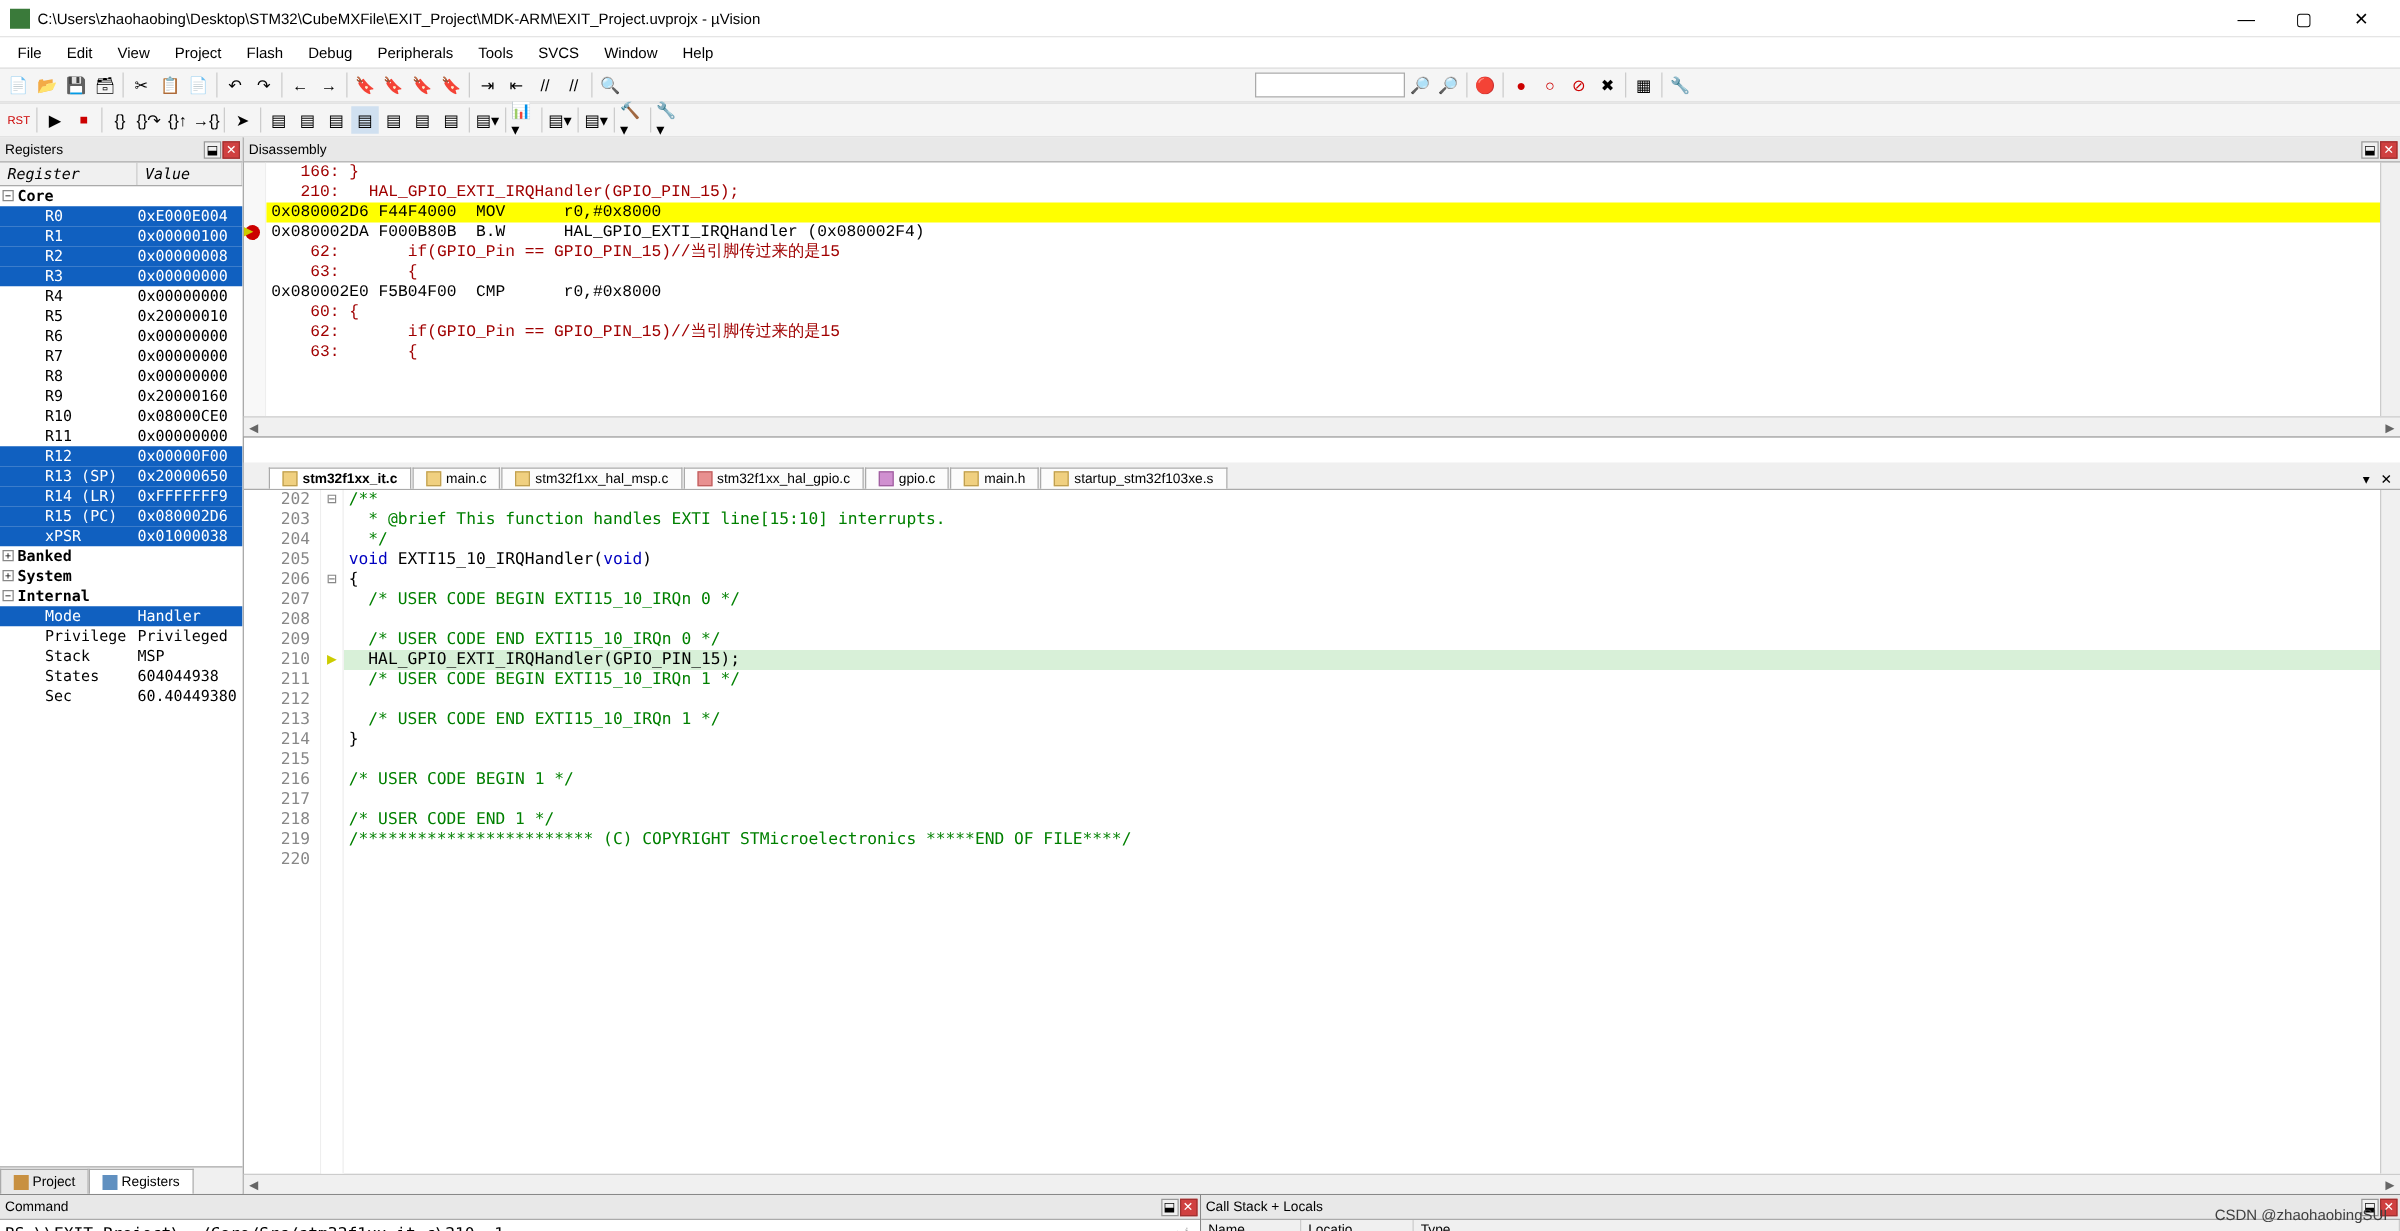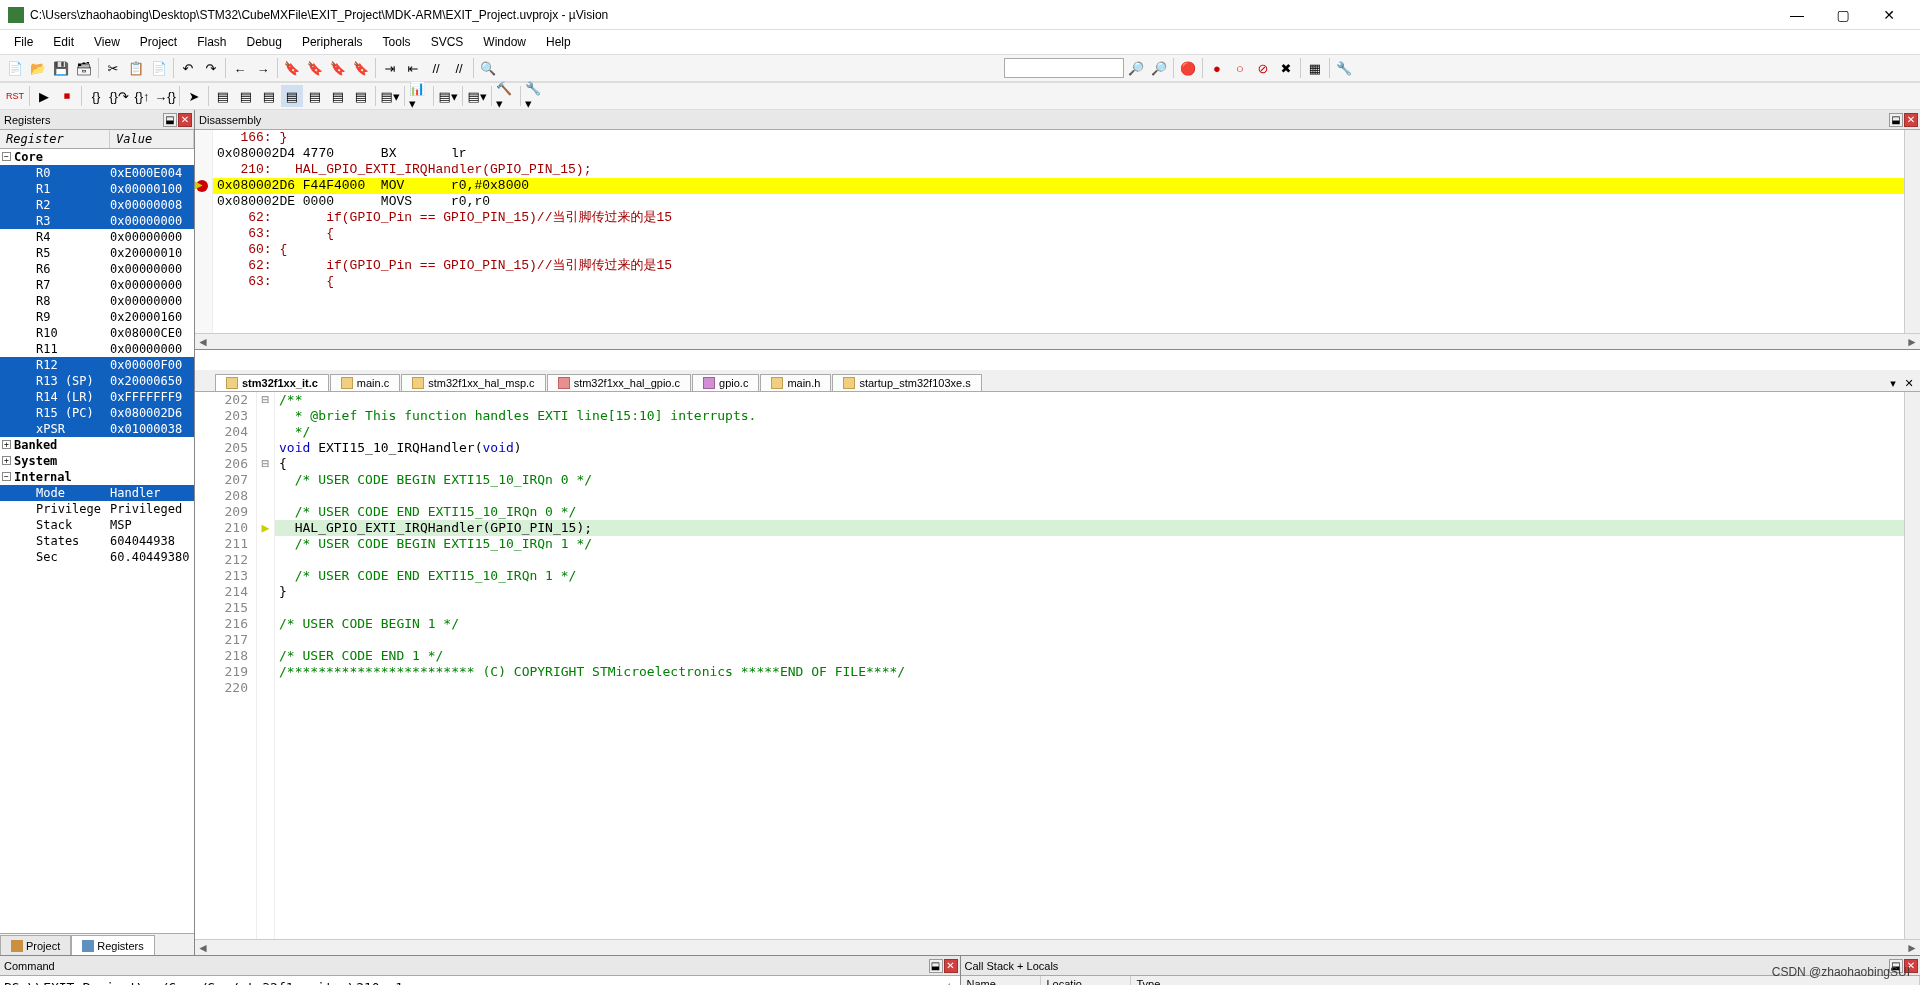--- a/index.html
+++ b/index.html
@@ -340,26 +340,26 @@
             <div style="height: 16px; position: relative;"></div>
             <div style="height: 16px; position: relative;"></div>
             <div style="height: 16px; position: relative;"></div>
             <div style="height: 16px; position: relative;"></div>
             <div style="height: 16px; position: relative;"></div>
             <div style="height: 16px; position: relative;"></div>
             <div style="height: 16px; position: relative;"></div>
           </div>
         <div class="disasm-body dis-lines" id="disasm-body">
             <div class="dline"><span class="linenum">   166: }</span></div>
-            <div class="dline">0x080002D4 4770      BX       lr</div>
             <div class="dline"><span class="call">   210:   HAL_GPIO_EXTI_IRQHandler(GPIO_PIN_15); </span></div>
             <div class="dline hl">0x080002D6 F44F4000  MOV      r0,#0x8000</div>
-            <div class="dline">0x080002DE 0000      MOVS     r0,r0</div>
+            <div class="dline">0x080002DA F000B80B  B.W      HAL_GPIO_EXTI_IRQHandler (0x080002F4)</div>
             <div class="dline"><span class="comment">    62:       if(GPIO_Pin == GPIO_PIN_15)//当引脚传过来的是15</span></div>
             <div class="dline"><span class="linenum">    63:       {</span></div>
+            <div class="dline">0x080002E0 F5B04F00  CMP      r0,#0x8000</div>
             <div class="dline"><span class="linenum">    60: {</span></div>
             <div class="dline"><span class="comment">    62:       if(GPIO_Pin == GPIO_PIN_15)//当引脚传过来的是15</span></div>
             <div class="dline"><span class="linenum">    63:       {</span></div>
           </div>
         <div class="scroll-v"></div>
       </div>
       <div class="scroll-h">
         <span class="sbtn">◄</span>
         <span style="flex:1"></span>
         <span class="sbtn">►</span>

